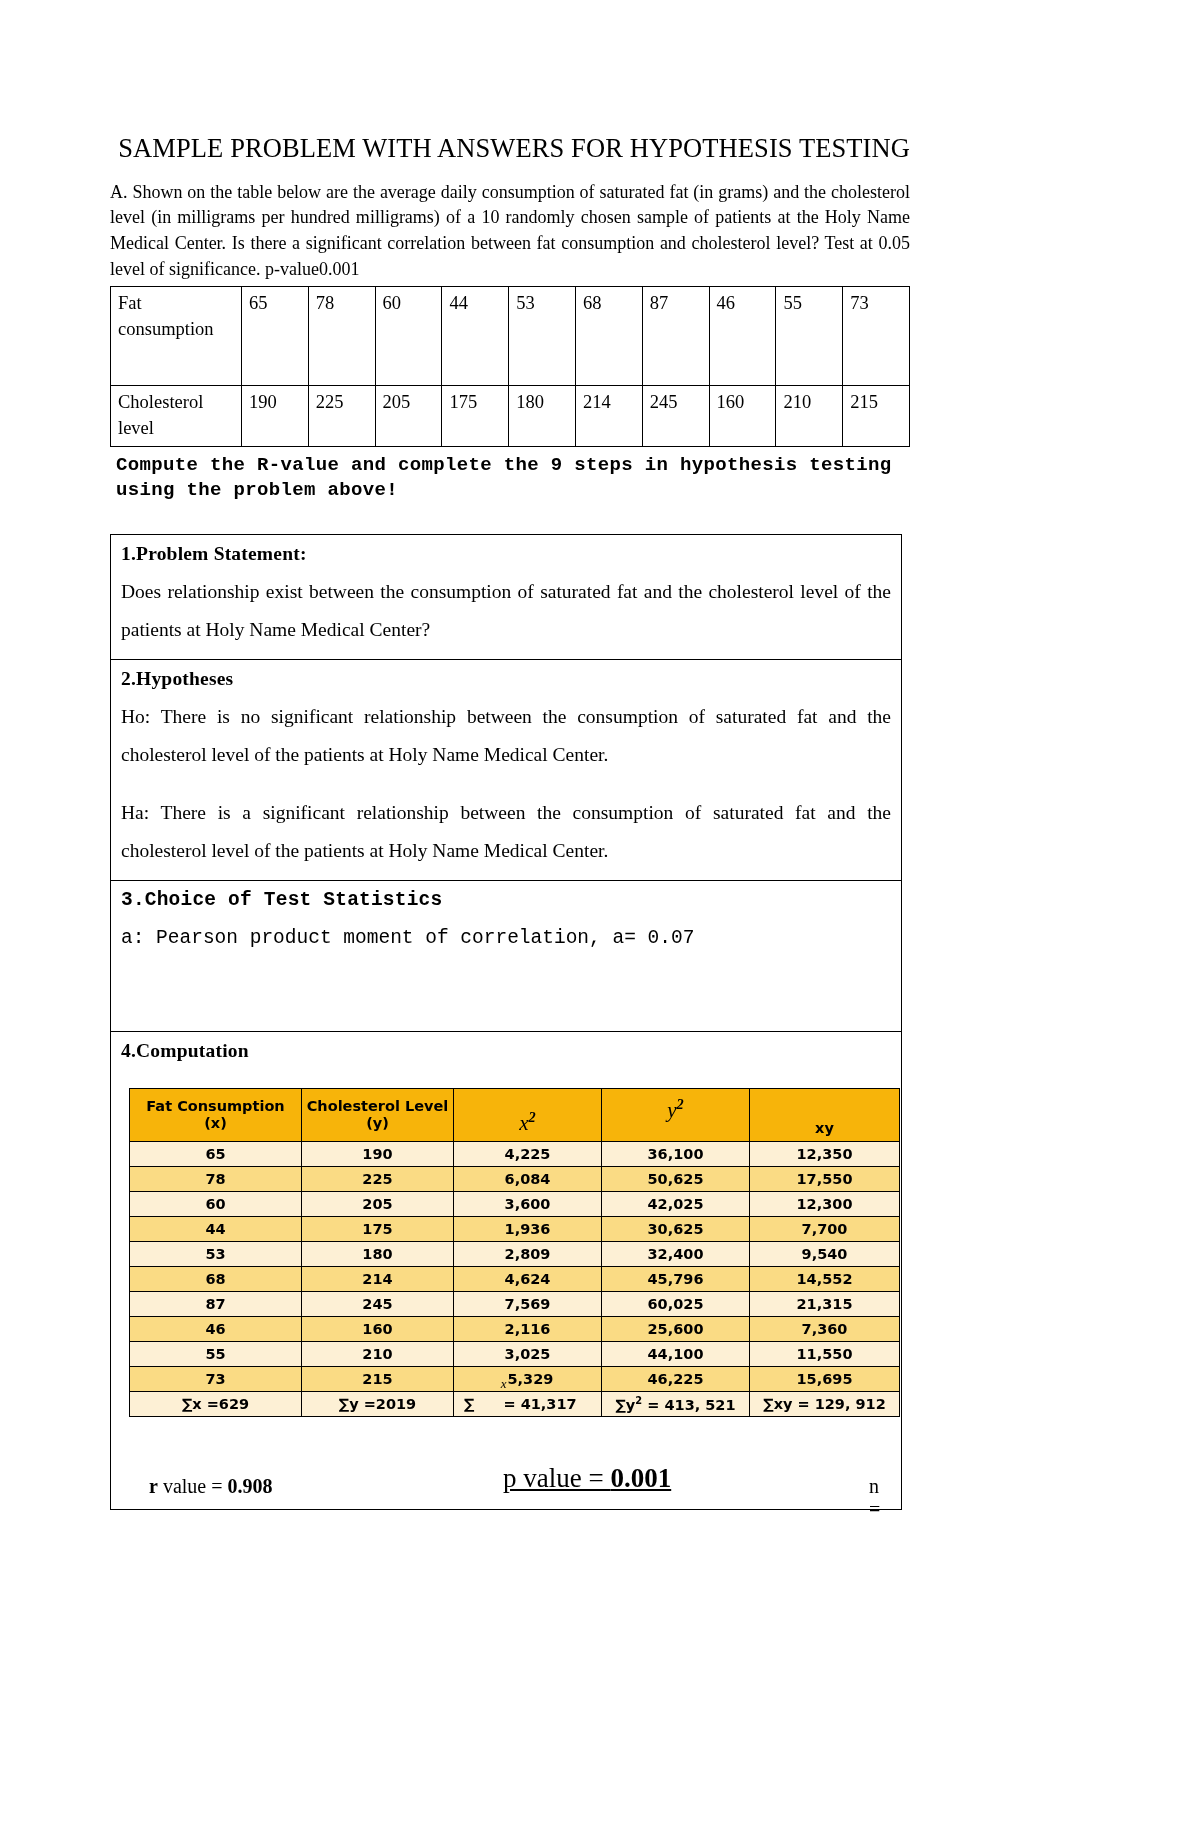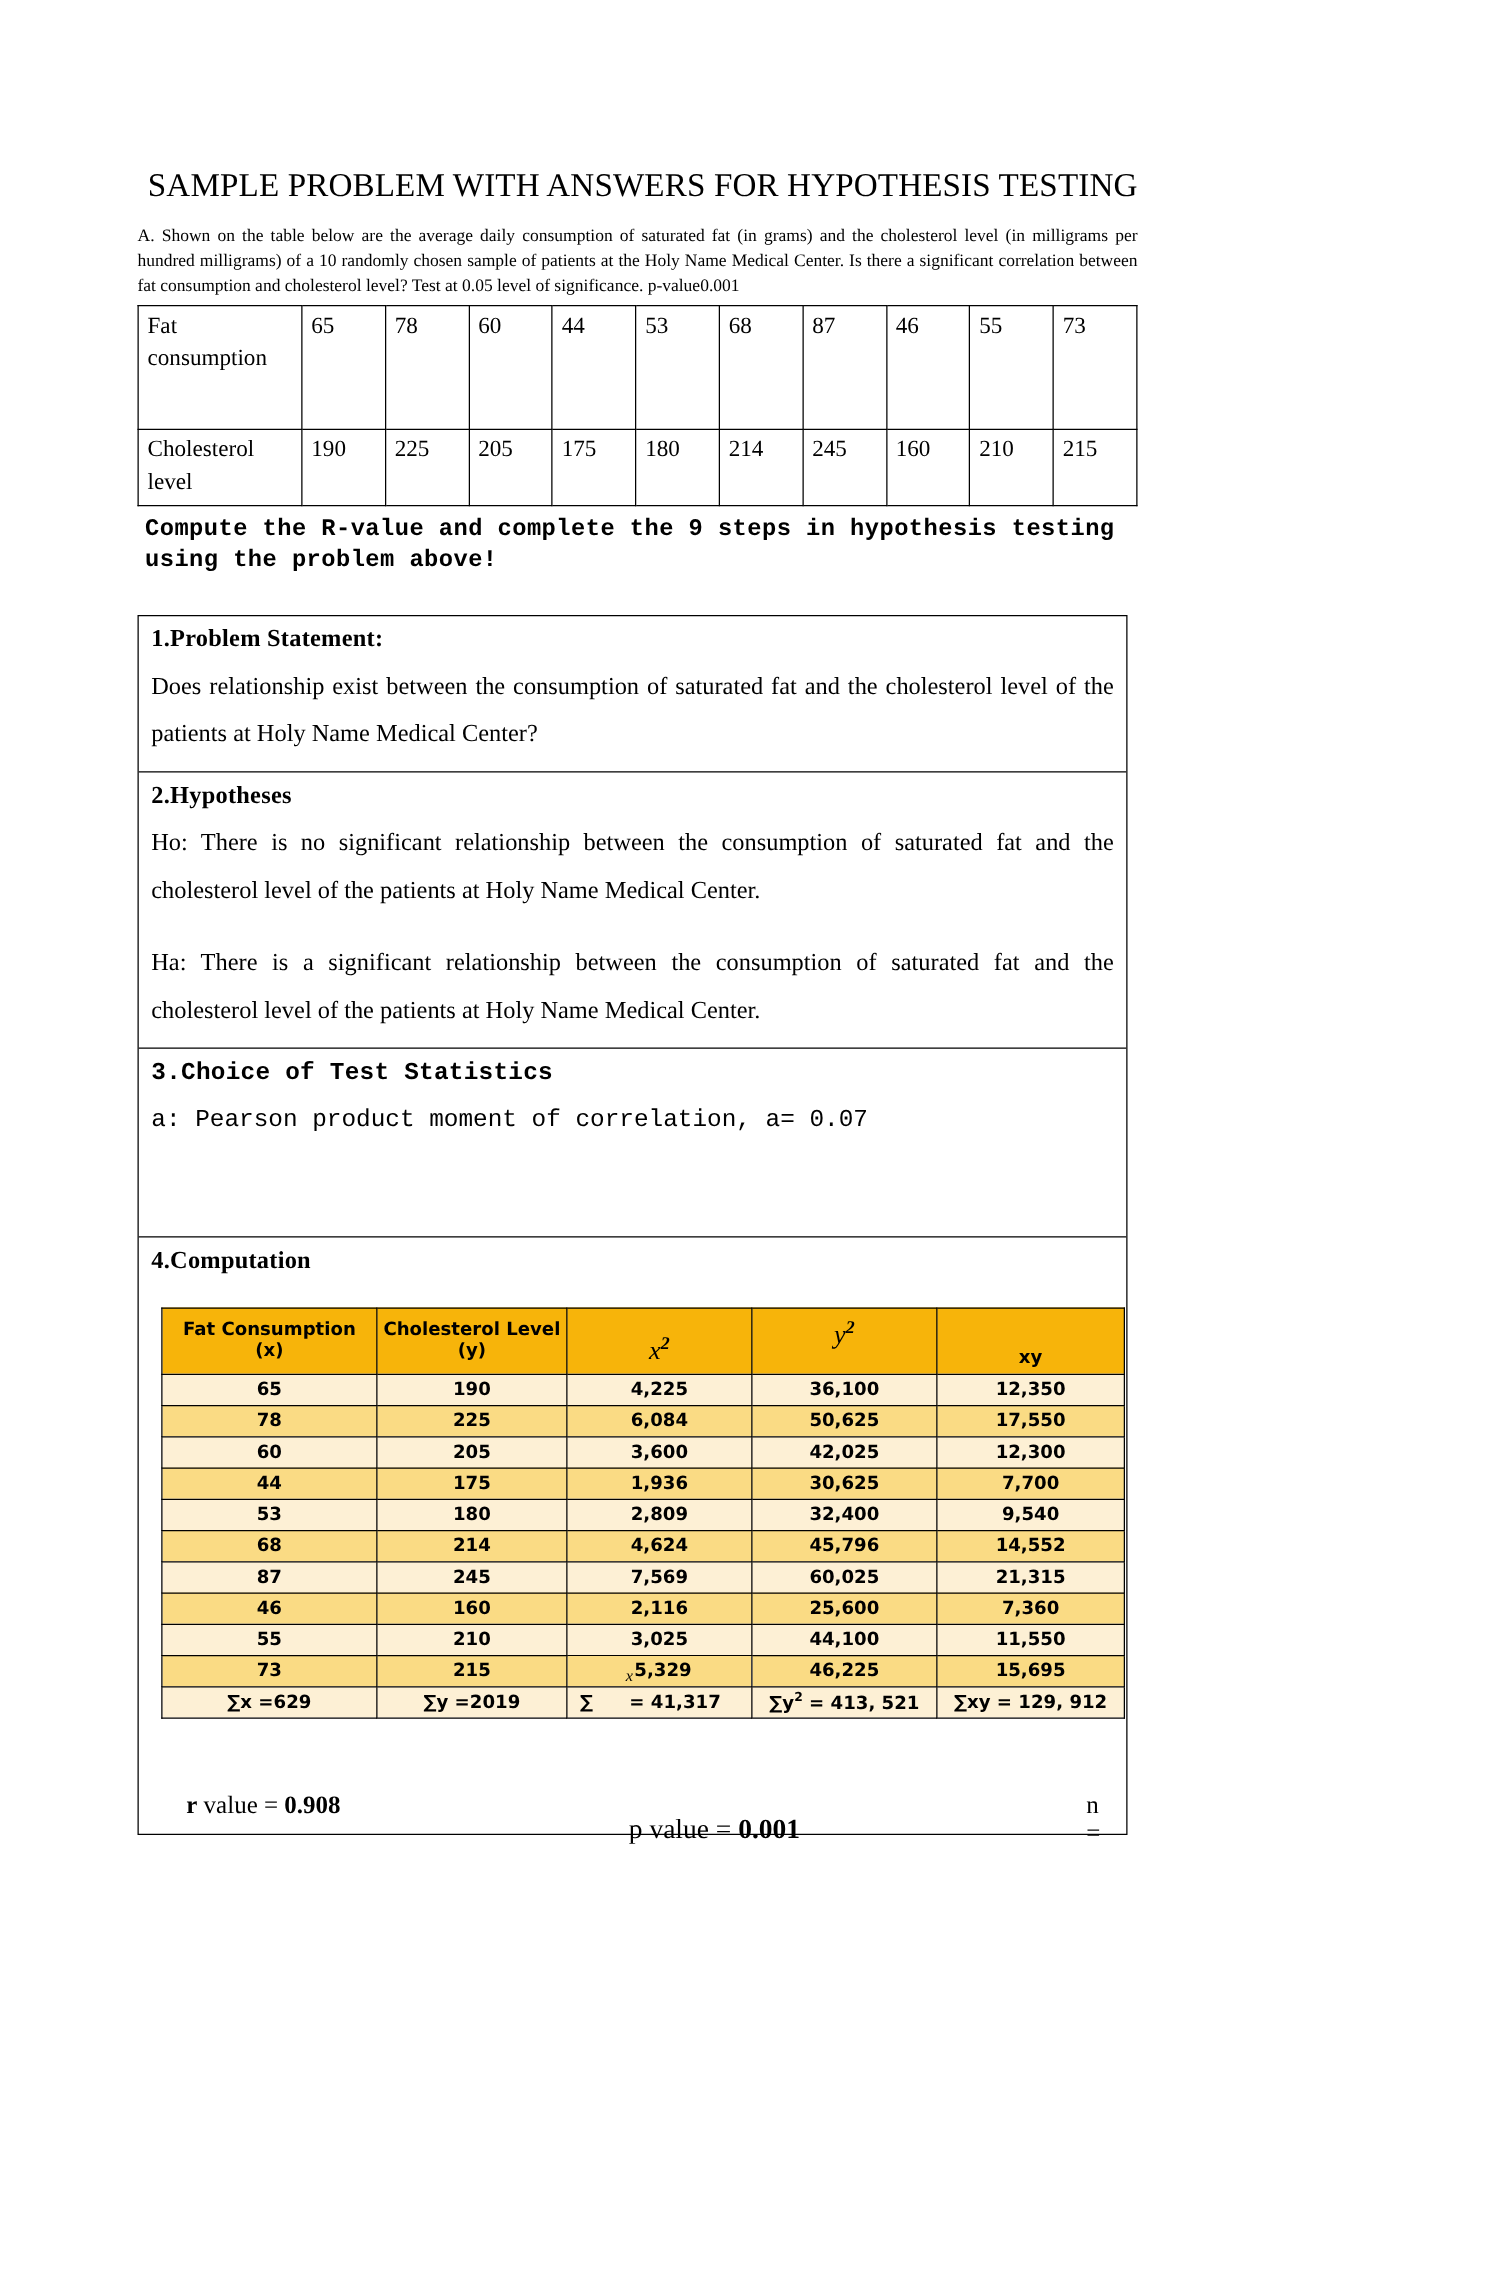--- a/index.html
+++ b/index.html
@@ -36,21 +36,21 @@
     font-size: 26.5px;
     line-height: 1.28;
     text-align: right;
     margin: 0 0 14px 0;
     font-weight: normal;
     letter-spacing: 0.1px;
   }
 
   
   .intro {
-    font-size: 14px;
+    font-size: 18px;
     line-height: 1.42;
     text-align: justify;
     margin: 0 0 4px 0;
   }
 
   
   table.data-table {
     border-collapse: collapse;
     width: 800px;
     table-layout: fixed;
@@ -195,22 +195,23 @@
   }
   .result-line .rv {
     position: absolute;
     left: 28px;
     top: 58px;
     font-size: 20px;
   }
   .result-line .pv {
     position: absolute;
     left: 382px;
-    top: 75px;
-    font-size: 22px;
+    top: 46px;
+    font-size: 27px;
+    text-decoration: underline;
   }
   .result-line .nv {
     position: absolute;
     left: 748px;
     top: 58px;
     font-size: 20px;
   }
   .b { font-weight: bold; }
 </style>
 </head>

